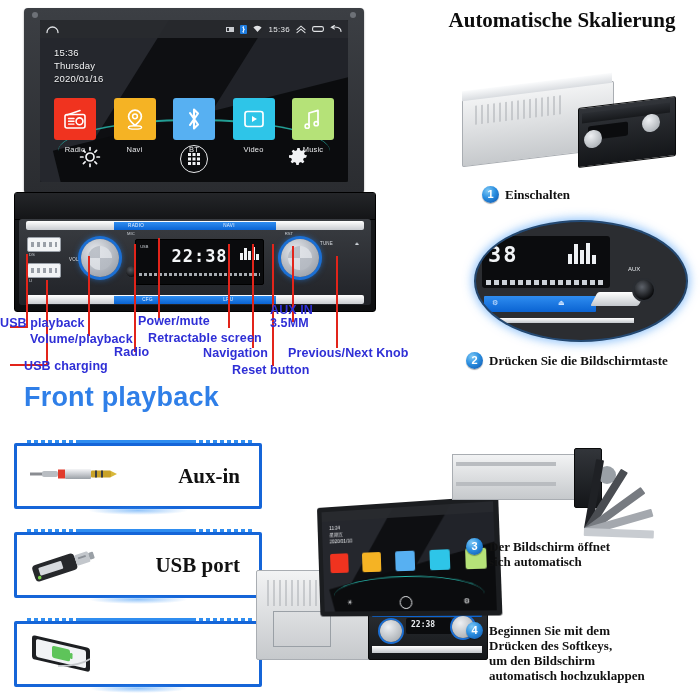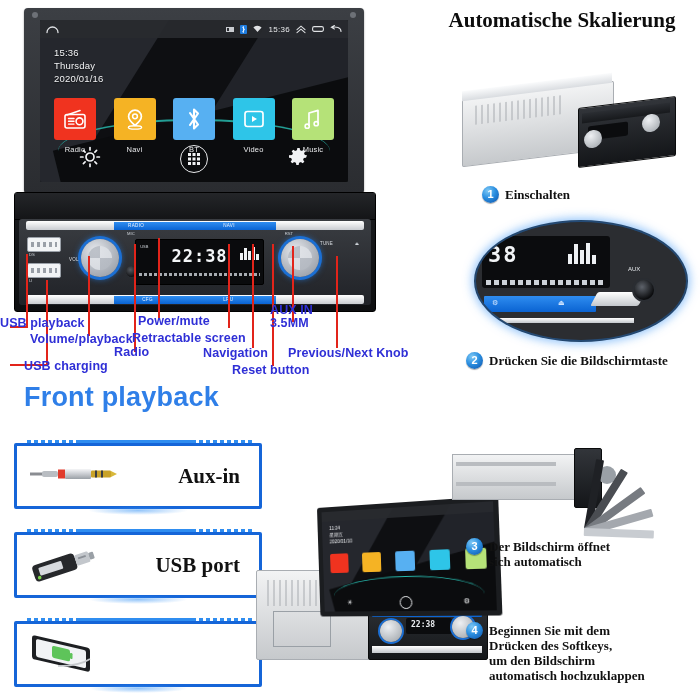--- a/index.html
+++ b/index.html
@@ -415,21 +415,21 @@
     <div class="cline" style="left:266px;top:238px;height:122px;"></div>
     <div class="cline" style="left:286px;top:240px;height:76px;"></div>
     <div class="cline" style="left:330px;top:250px;height:92px;"></div>
   </div>
 
   <div class="clabel abs" style="left:0;top:316px;">USB playback</div>
   <div class="clabel abs" style="left:30px;top:332px;">Volume/playback</div>
   <div class="clabel abs" style="left:24px;top:359px;">USB charging</div>
   <div class="clabel abs" style="left:114px;top:345px;">Radio</div>
   <div class="clabel abs" style="left:138px;top:314px;">Power/mute</div>
-  <div class="clabel abs" style="left:132px;top:331px;">Retractable screen</div>
+  <div class="clabel abs" style="left:148px;top:331px;">Retractable screen</div>
   <div class="clabel abs" style="left:203px;top:346px;">Navigation</div>
   <div class="clabel abs" style="left:232px;top:363px;">Reset button</div>
   <div class="clabel two abs" style="left:270px;top:304px;">AUX IN
 3.5MM</div>
   <div class="clabel abs" style="left:288px;top:346px;">Previous/Next Knob</div>
 
   <div class="abs" id="frontsec">
     <div class="fi-title nosel">Front playback</div>
 
     <div class="ficard" style="top:152px;">

